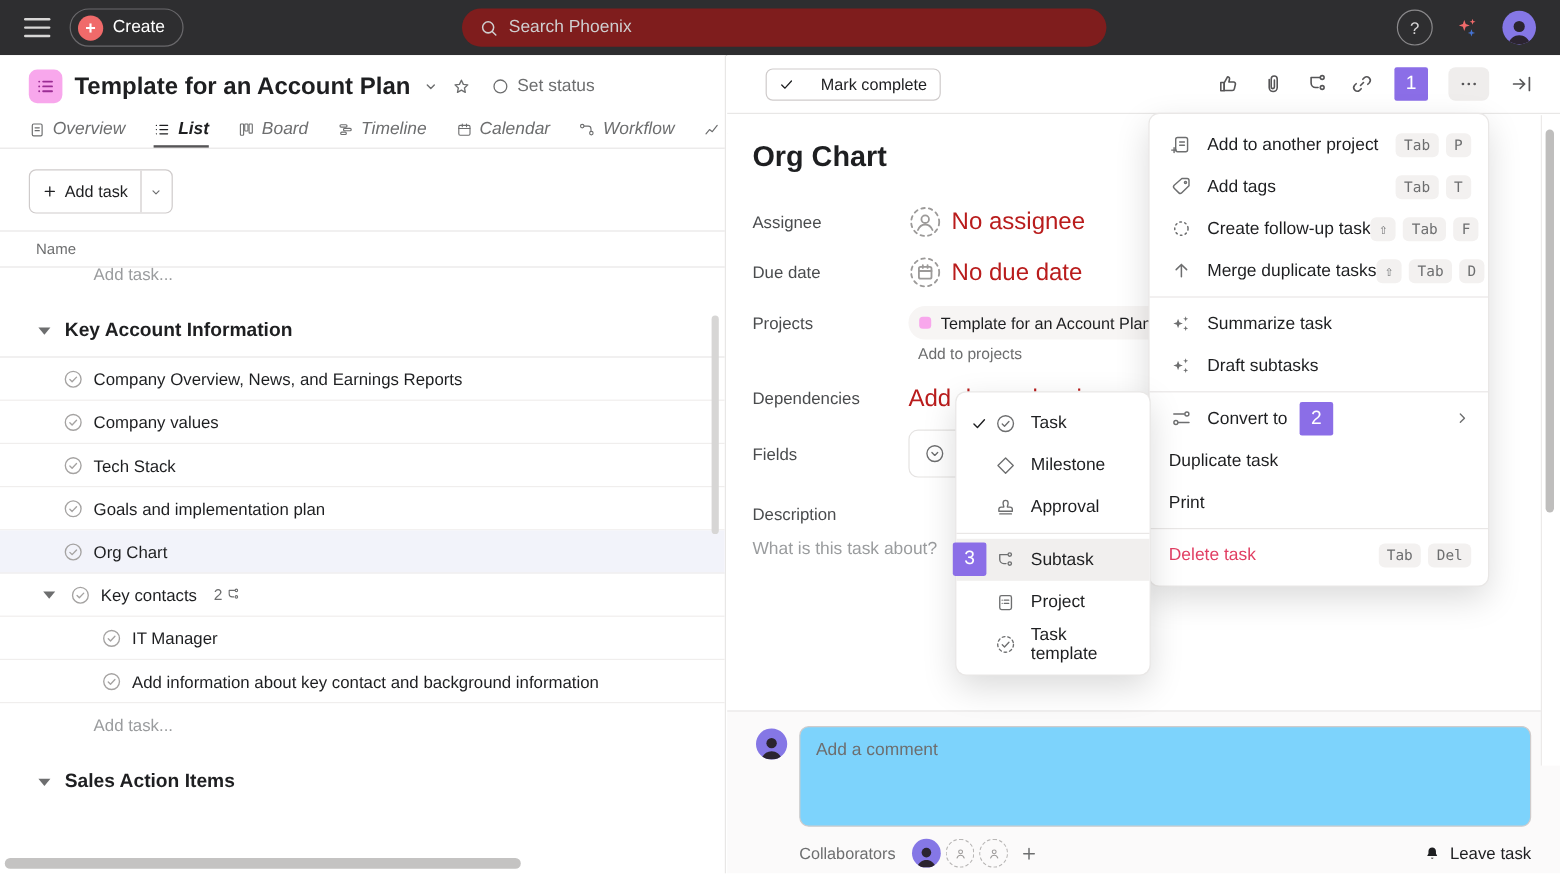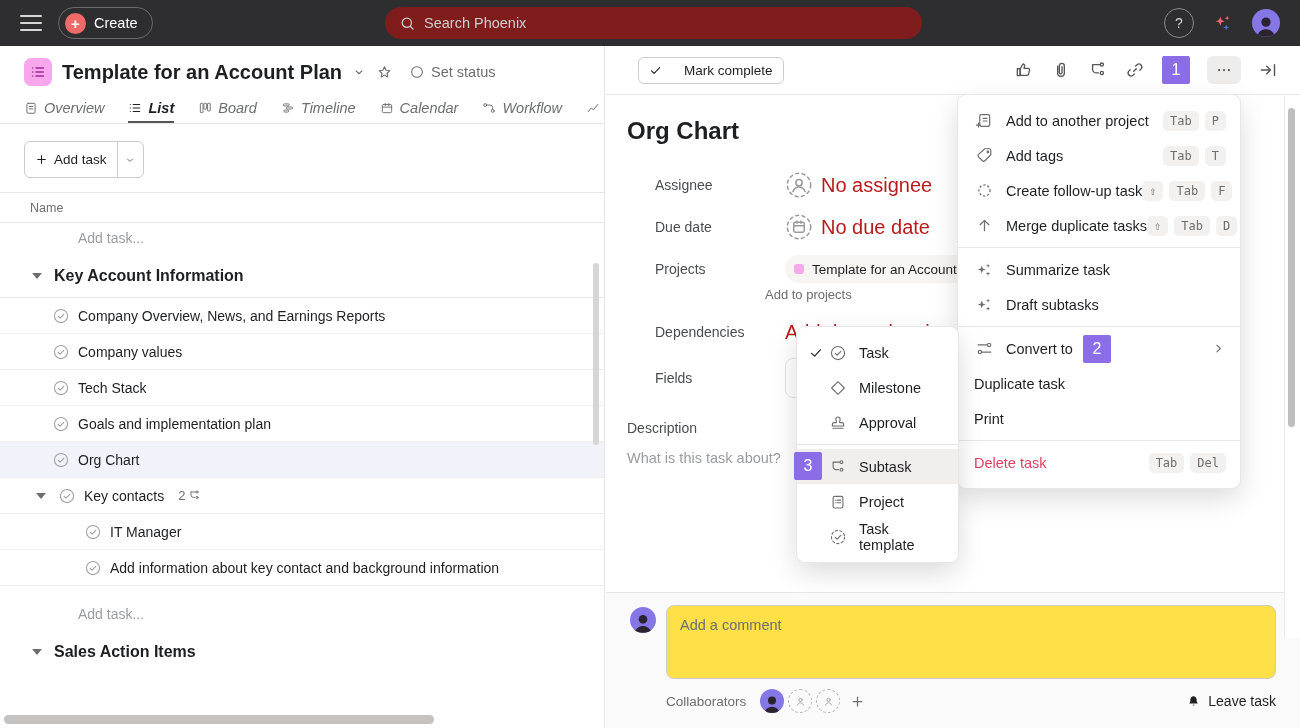--- a/index.html
+++ b/index.html
@@ -44,21 +44,21 @@
   .addtask-btn { display:inline-flex; align-items:center; height:37px; border:1px solid #cfcbcb; border-radius:6px; overflow:hidden; cursor:pointer; }
   .addtask-main { display:flex; align-items:center; gap:6px; padding:0 10px; font-size:13.5px; }
   .addtask-caret { display:flex; align-items:center; justify-content:center; width:26px; height:100%; border-left:1px solid #cfcbcb; color:#6d6e6f; }
 
   .list-colhead { height:31px; border-top:1px solid #e8e7e6; border-bottom:1px solid #e8e7e6;
     display:flex; align-items:center; padding-left:30px; color:#6d6e6f; font-size:12.5px; }
   .list-body { position:relative; overflow:hidden; height:438px; }
 
   .lrow { display:flex; align-items:center; height:36px; border-bottom:1px solid #f0eeed; font-size:14px; cursor:pointer; }
   .lrow .check { color:#a5a3a2; margin-right:8px; display:flex; flex-shrink:0; }
-  .lrow-add { height:36px; border-bottom:none; color:#9a9c9e; padding-left:78px;align-items:flex-end; }
+  .lrow-add { height:36px; border-bottom:none; color:#9a9c9e; padding-left:78px; }
   .lrow-add.partial { margin-top:-13px; }
   .lrow-task { padding-left:52px; }
   .lrow-sub  { padding-left:84px; }
   .lrow.selected { background:#f2f3fa; }
   .lrow-section { height:44px; margin-top:8px; border-bottom:1px solid #e8e7e6; font-size:16px; font-weight:700; padding-left:32px; cursor:pointer; }
   .tri { width:0; height:0; border-left:5px solid transparent; border-right:5px solid transparent; border-top:6px solid #6d6e6f; margin-right:12px; flex-shrink:0; }
   .lrow-expand { padding-left:36px; }
   .sub-count { display:flex; align-items:center; gap:3px; color:#6d6e6f; font-size:13px; margin-left:14px; }
 
   .hscroll { position:absolute; left:4px; bottom:4px; width:430px; height:9px; border-radius:5px; background:#c4c3c2; cursor:pointer; }
@@ -69,35 +69,35 @@
   .mark-complete { display:flex; align-items:center; gap:22px; border:1px solid #cfcbcb; border-radius:6px;
     padding:5px 10px; font-size:13.5px; cursor:pointer; color:#1e1f21; }
   .th-icons { margin-left:auto; display:flex; align-items:center; gap:17px; color:#565557; }
   .th-icons .ic { display:flex; cursor:pointer; }
   .badge { width:28px; height:28px; background:#8b6ee7; color:#fff; font-size:16px; display:flex;
     align-items:center; justify-content:center; border-radius:2px; flex-shrink:0; }
   .more-btn { background:#efedec; border-radius:6px; width:34px; height:28px; display:flex; align-items:center; justify-content:center; cursor:pointer; }
   .task-body { padding:18px 24px 0 21px; }
   .task-title { font-size:24px; font-weight:700; margin:4px 0 24px; }
   .frow { display:flex; align-items:center; margin-bottom:10px; min-height:32px; }
-  .flabel { width:130px; flex-shrink:0; font-size:14px; color:#4a4c4e;margin-left:28px; }
+  .flabel { width:130px; flex-shrink:0; font-size:14px; color:#4a4c4e; }
   .fvalue { display:flex; align-items:center; gap:8px; color:#b91c1c; font-size:20px; cursor:pointer; }
   .dashed-ic { color:#9c9a99; display:flex; }
   .proj-pill { display:flex; align-items:center; gap:8px; background:#f7f5f4; border-radius:14px; height:28px;
     padding:0 12px 0 9px; color:#1e1f21; font-size:13.5px; white-space:nowrap; cursor:pointer; }
   .proj-dot { width:10px; height:10px; border-radius:3px; background:#f8a7ec; flex-shrink:0; }
   .addto { color:#6d6e6f; font-size:13px; margin:2px 0 14px 138px; cursor:pointer; }
   .fields-box { display:flex; align-items:center; gap:8px; border:1px solid #e5e3e2; border-radius:8px;
     height:40px; padding:0 12px; font-size:14px; color:#1e1f21; width:150px; cursor:pointer; white-space:nowrap; overflow:hidden;}
   .desc-label { font-size:14px; color:#4a4c4e; margin:22px 0 14px; }
   .desc-ph { color:#9a9c9e; font-size:14.5px; cursor:text; }
 
   .task-footer { position:absolute; left:0; bottom:0; width:100%; height:136px; background:#fbfafa; border-top:1px solid #e8e7e6; }
   .comment-wrap { position:relative; padding:12px 24px 0 24px; display:flex; gap:10px; }
-  .comment-box { flex:1; height:74px; background:#fde047; border:1px solid #cfcbcb; border-radius:8px; }
+  .comment-box { flex:1; height:84px; background:#7dd3fc; border:1px solid #cfcbcb; border-radius:8px; }
   .comment-box textarea { width:100%; height:100%; border:none; outline:none; resize:none; background:transparent;
     padding:11px 13px; font-family:"Liberation Sans",sans-serif; font-size:14.5px; color:#1e1f21; }
   .comment-box textarea::placeholder { color:#6d6e6f; }
   .collab-row { display:flex; align-items:center; margin:10px 24px 0 60px; }
   .collab-label { color:#6d6e6f; font-size:13.5px; margin-right:14px; }
   .dashed-av { width:24px; height:24px; border-radius:50%; border:1.5px dashed #b9b7b6; color:#9c9a99;
     display:flex; align-items:center; justify-content:center; margin-left:4px; flex-shrink:0; cursor:pointer; }
   .av-sm { width:24px; height:24px; }
   .plus-collab { color:#6d6e6f; margin-left:10px; cursor:pointer; display:flex; }
   .leave-task { margin-left:auto; display:flex; align-items:center; gap:7px; font-size:14px; color:#1e1f21; cursor:pointer; }

